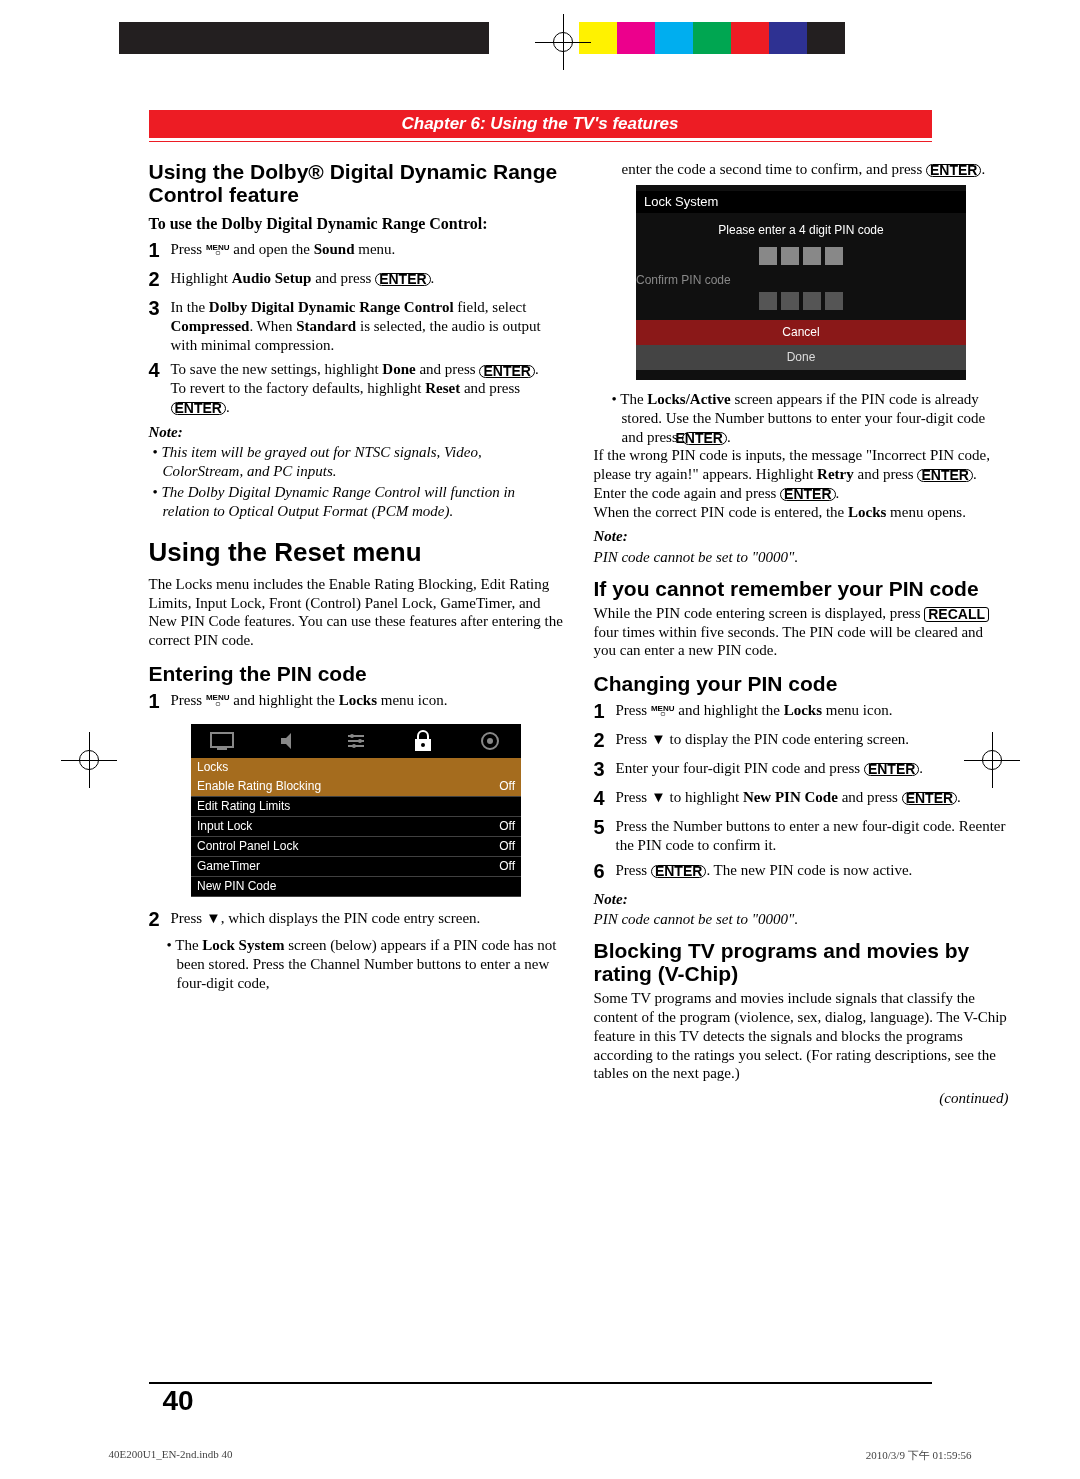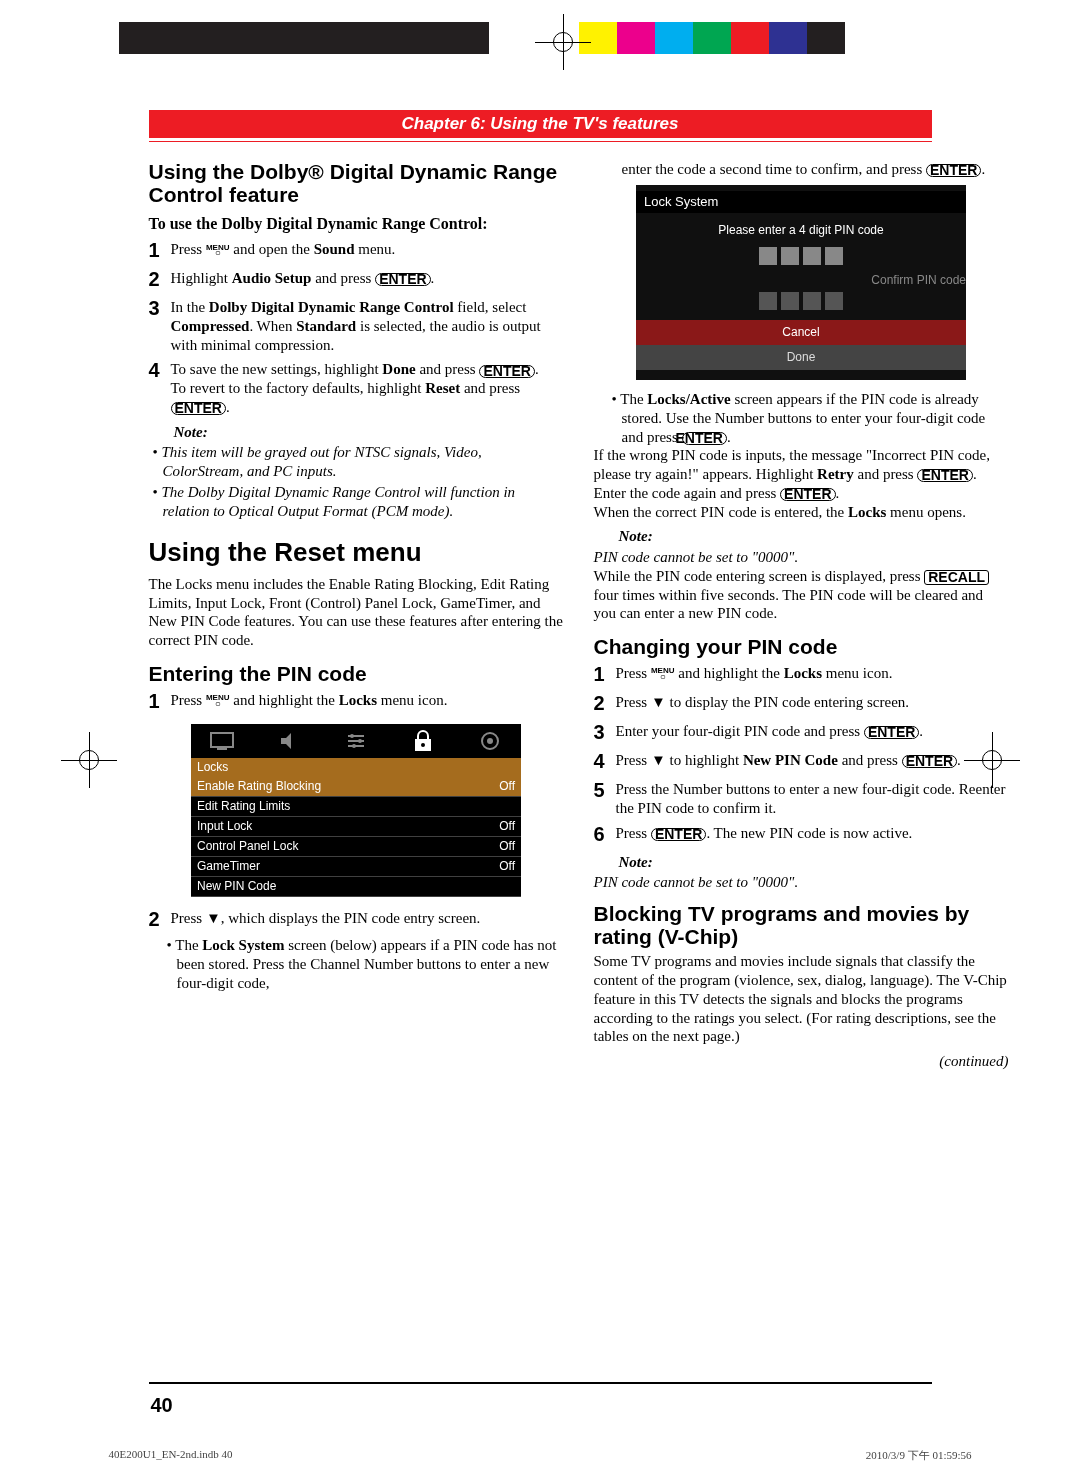--- a/index.html
+++ b/index.html
@@ -36,55 +36,55 @@
   
   .content { position:absolute; top:160px; left:110px; width:860px; display:flex; gap:30px;}
   .col { width:415px; font-size:15px; line-height:1.25; color:#000;}
   .col.right { width:415px; }
   h3.sans { font-family: Arial, Helvetica, sans-serif; font-weight:800; font-size:21px; line-height:1.1; margin-bottom:4px;}
   h2.sans-large { font-family: Arial, Helvetica, sans-serif; font-weight:800; font-size:26px; margin:16px 0 6px 0;}
   .sub { font-weight:bold; font-size:16px; margin-top:8px; margin-bottom:4px;}
   .step { display:flex; margin:4px 0; }
   .step .n { font-family: Arial, Helvetica, sans-serif; font-weight:800; font-size:20px; width:22px;}
   .step .t { flex:1; padding-top:2px;}
-  .note-lbl { font-weight:bold; font-style:italic; margin-top:6px;margin-left:25px;}
+  .note-lbl { font-weight:bold; font-style:italic; margin-top:6px;}
   .note-body { font-style:italic; margin-left:14px; text-indent:-10px; margin-top:2px; }
   .note-body::before { content:"• "; font-style:normal;}
   .note-body.nodot::before { content:"";}
   .note-body.nodot { margin-left:0; text-indent:0;}
   .btn { display:inline-block; border:1px solid #000; border-radius:10px; font-size:14px; padding:0 3px; vertical-align:middle; font-family: Arial; font-weight:bold; line-height:11px;}
   .btn.tall { border-radius:3px; padding:1px 3px;}
   .menuicon { display:inline-block; vertical-align:middle; text-align:center; line-height:0.8; font-size:8px; font-family:Arial; font-weight:bold;}
   .menuicon .o { display:block; font-size:10px; margin-top:-2px;}
   .cont { font-style:italic; text-align:right; margin-top:6px;}
   .bullet-li { margin-left:28px; text-indent:-10px; margin-top:2px;}
   .bullet-li::before { content:"• "; }
 
   
   .pnline { position:absolute; left:110px; right:110px; bottom:95px; height:2px; background:#000;}
-  .pagenum { position:absolute; left:112px; bottom:62px; font-family: Arial, Helvetica, sans-serif; font-weight:800; font-size:20px;}
+  .pagenum { position:absolute; left:124px; bottom:62px; font-family: Arial, Helvetica, sans-serif; font-weight:800; font-size:28px;}
   .footer { position:absolute; bottom:16px; left:70px; right:70px; font-size:11px; color:#444; display:flex; justify-content:space-between;}
 
   
   .tvbox { width:330px; margin:10px auto; background:#000; color:#fff; font-family: Arial, Helvetica, sans-serif; font-size:12px; }
   .tvbox .row { display:flex; align-items:center; padding:2px 6px; border-bottom:1px solid #404040; }
   .tvbox .row .l { flex:1;}
   .tvbox .orange { background:#a56c1e; padding:2px 6px;}
   .tvbox .icons { display:flex; gap:16px; padding:6px; justify-content:space-around; align-items:center;}
   .ico { width:28px; height:22px; display:flex; align-items:center; justify-content:center; color:#888;}
   .ico.selected { color:#fff; }
   svg { display:block; }
 
   .tvbox2 { width:330px; margin:6px auto 10px auto; background:#101010; color:#ddd; font-family: Arial, Helvetica, sans-serif; font-size:12px; padding:6px 0 10px 0;}
   .tvbox2 .hdr { background:#000; color:#fff; padding:3px 8px; font-size:13px;}
   .tvbox2 .msg { text-align:center; margin:10px 0 9px;}
   .tvbox2 .pins { display:flex; justify-content:center; gap:4px; margin:4px 0;}
   .tvbox2 .pins span { width:18px; height:18px; background:#555;}
   .tvbox2 .pins.light span { background:#888;}
-  .tvbox2 .sub { color:#888; text-align:right; font-weight:normal; font-size:12px;}
+  .tvbox2 .sub { color:#888; text-align:left; font-weight:normal; font-size:12px;}
   .tvbox2 .btns { display:flex; margin-top:10px;flex-direction:column;}
   .tvbox2 .btns div { flex:1; text-align:center; padding:5px 0;}
   .tvbox2 .btns .cxl { background:#8a1818; color:#fff;}
   .tvbox2 .btns .dn { background:#444; color:#ddd;}
   .dnarrow { font-family: Arial;}
 </style>
 </head>
 <body>
 <div class="page">
 
@@ -276,20 +276,21 @@
     </p>
     <p>
       <span>If the wrong PIN code is inputs, the message "Incorrect PIN code, please try again!" appears. Highlight </span><b>Retry</b><span> and press </span><span class="btn">ENTER</span><span>. Enter the code again and press </span><span class="btn">ENTER</span><span>.</span>
     </p>
     <p>
       <span>When the correct PIN code is entered, the </span><b>Locks</b><span> menu opens.</span>
     </p>
     <p class="note-lbl">Note:</p>
     <p class="note-body nodot">PIN code cannot be set to "0000".</p>
 
+    <h3 class="sans" style="margin-top:10px;">If you cannot remember your PIN code</h3>
     <p>
       <span>While the PIN code entering screen is displayed, press </span><span class="btn tall">RECALL</span><span> four times within five seconds. The PIN code will be cleared and you can enter a new PIN code.</span>
     </p>
 
     <h3 class="sans" style="margin-top:12px;">Changing your PIN code</h3>
     <div class="step">
           <div class="n">1</div>
           <div class="t">
       <span>Press </span><span class="menuicon"><span>MENU</span><span class="o">○</span></span><span> and highlight the </span><b>Locks</b><span> menu icon.</span>
     </div>

